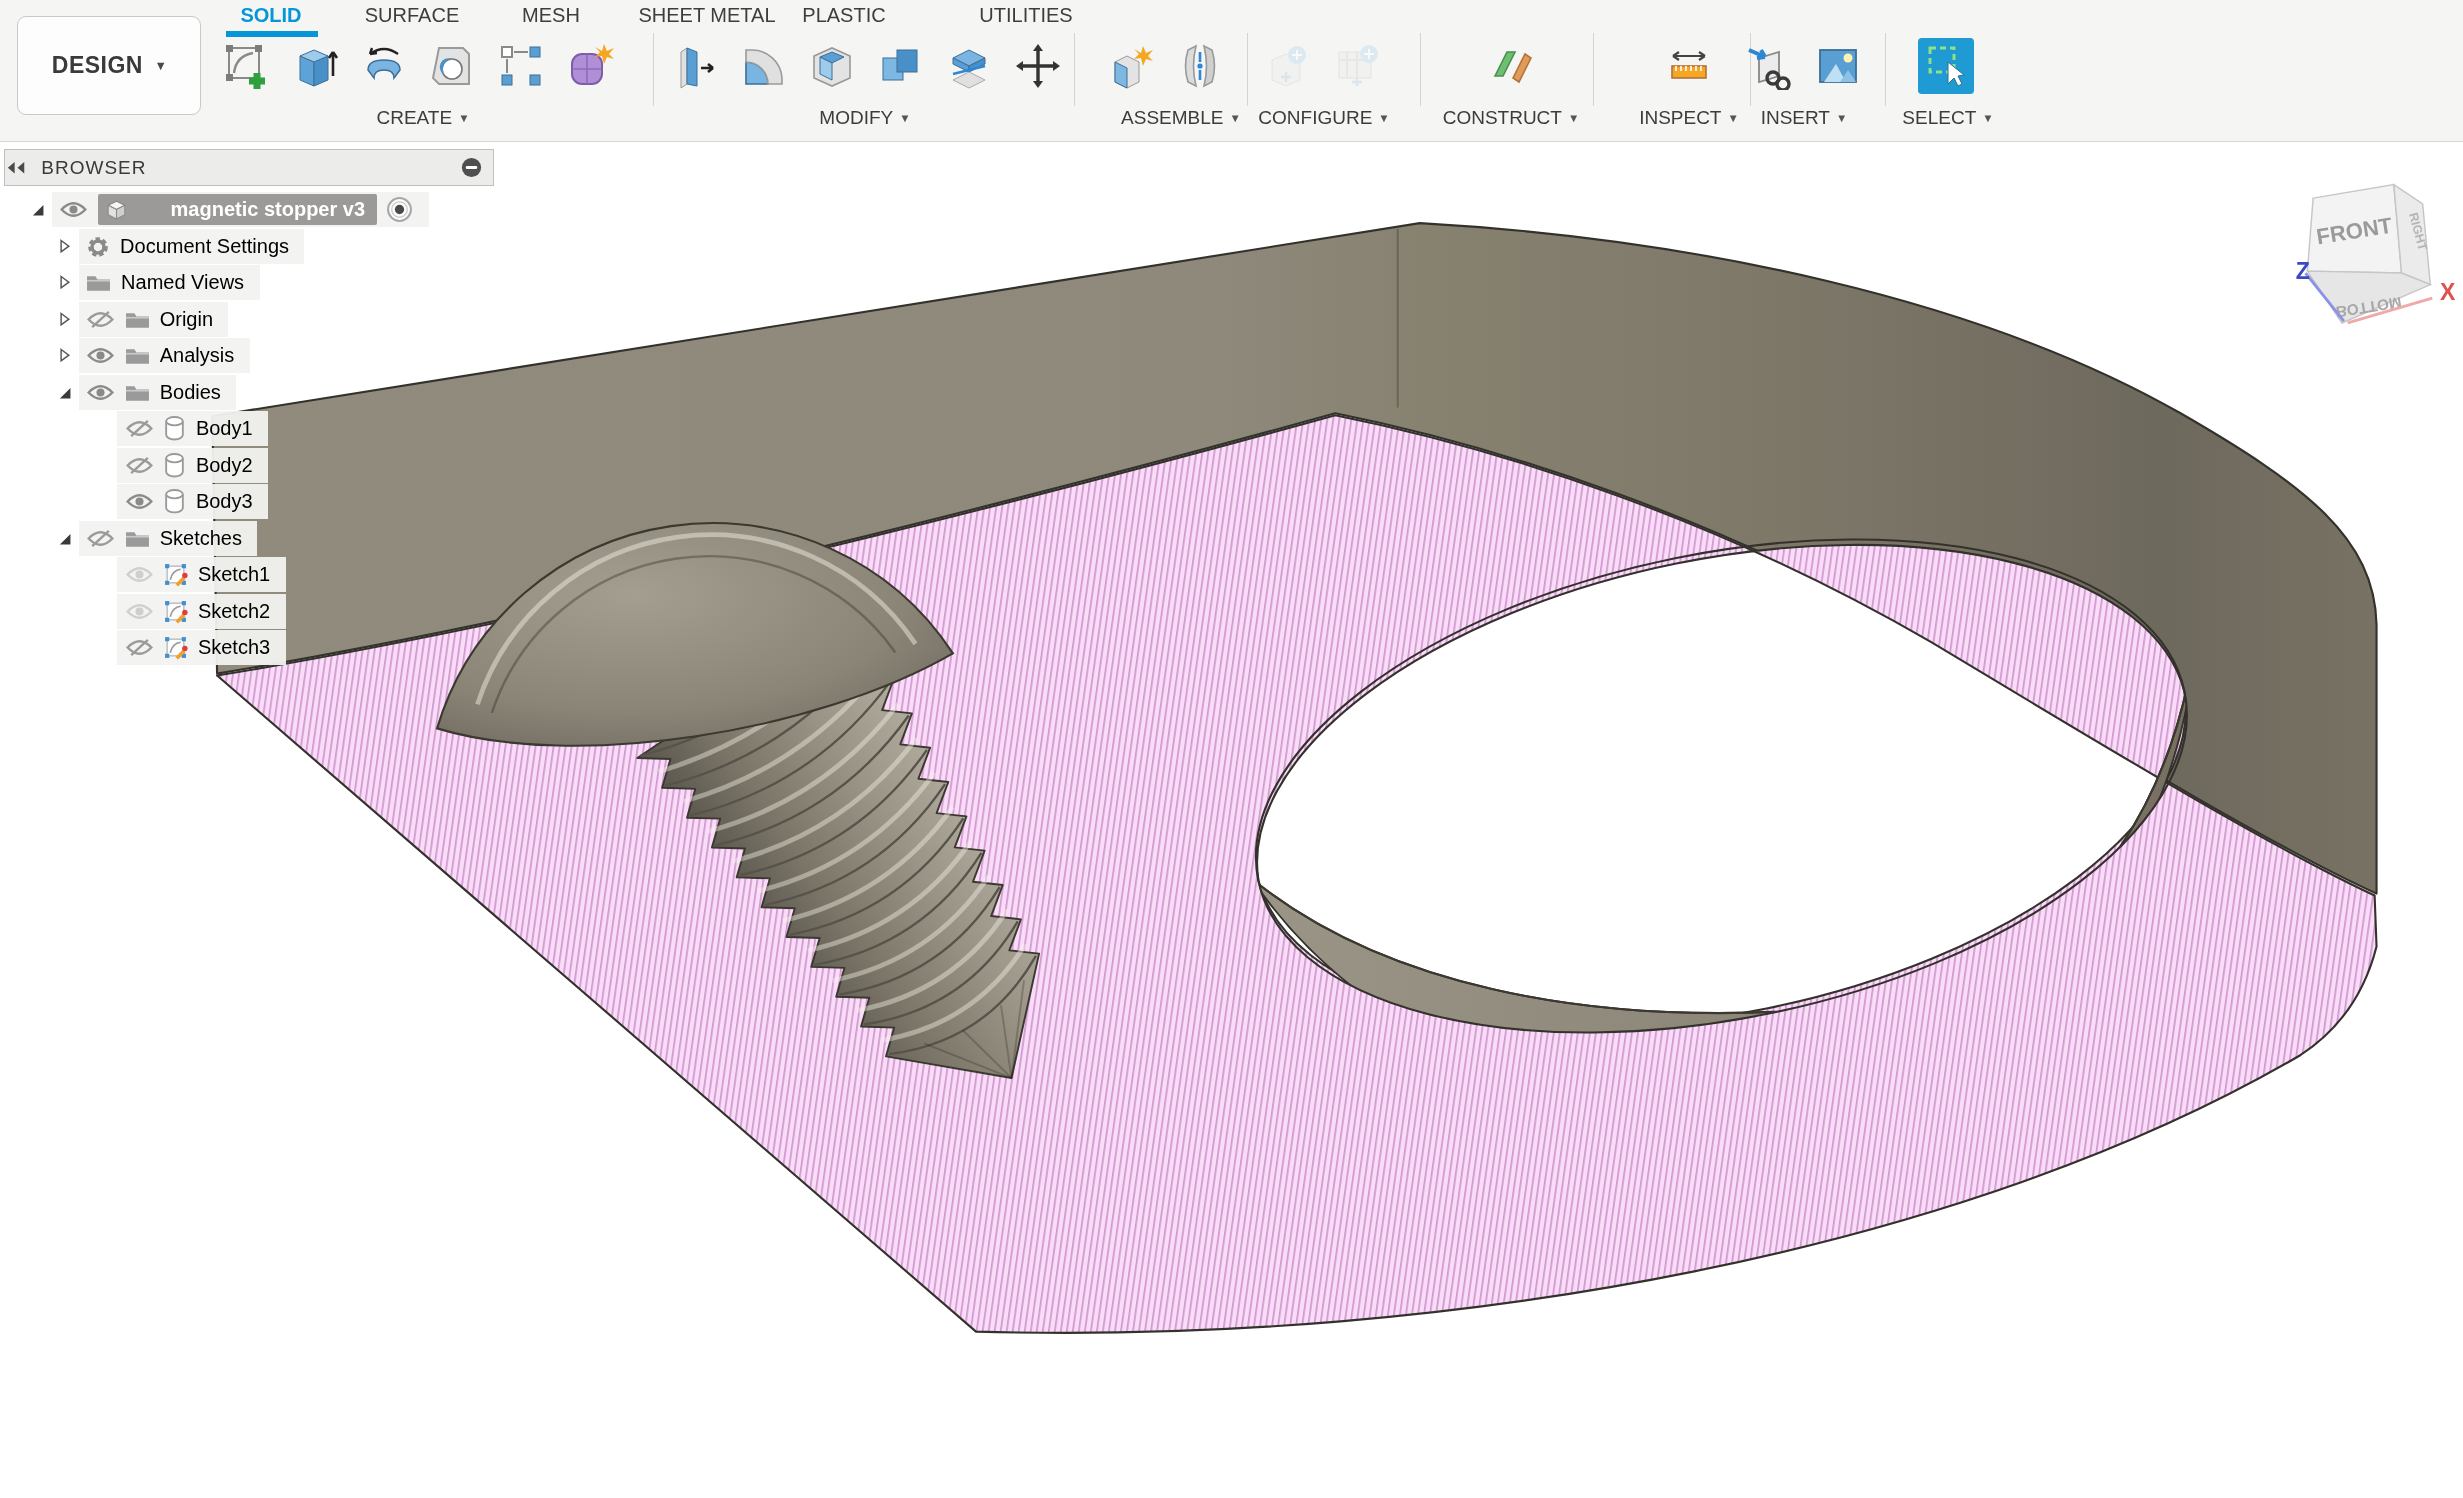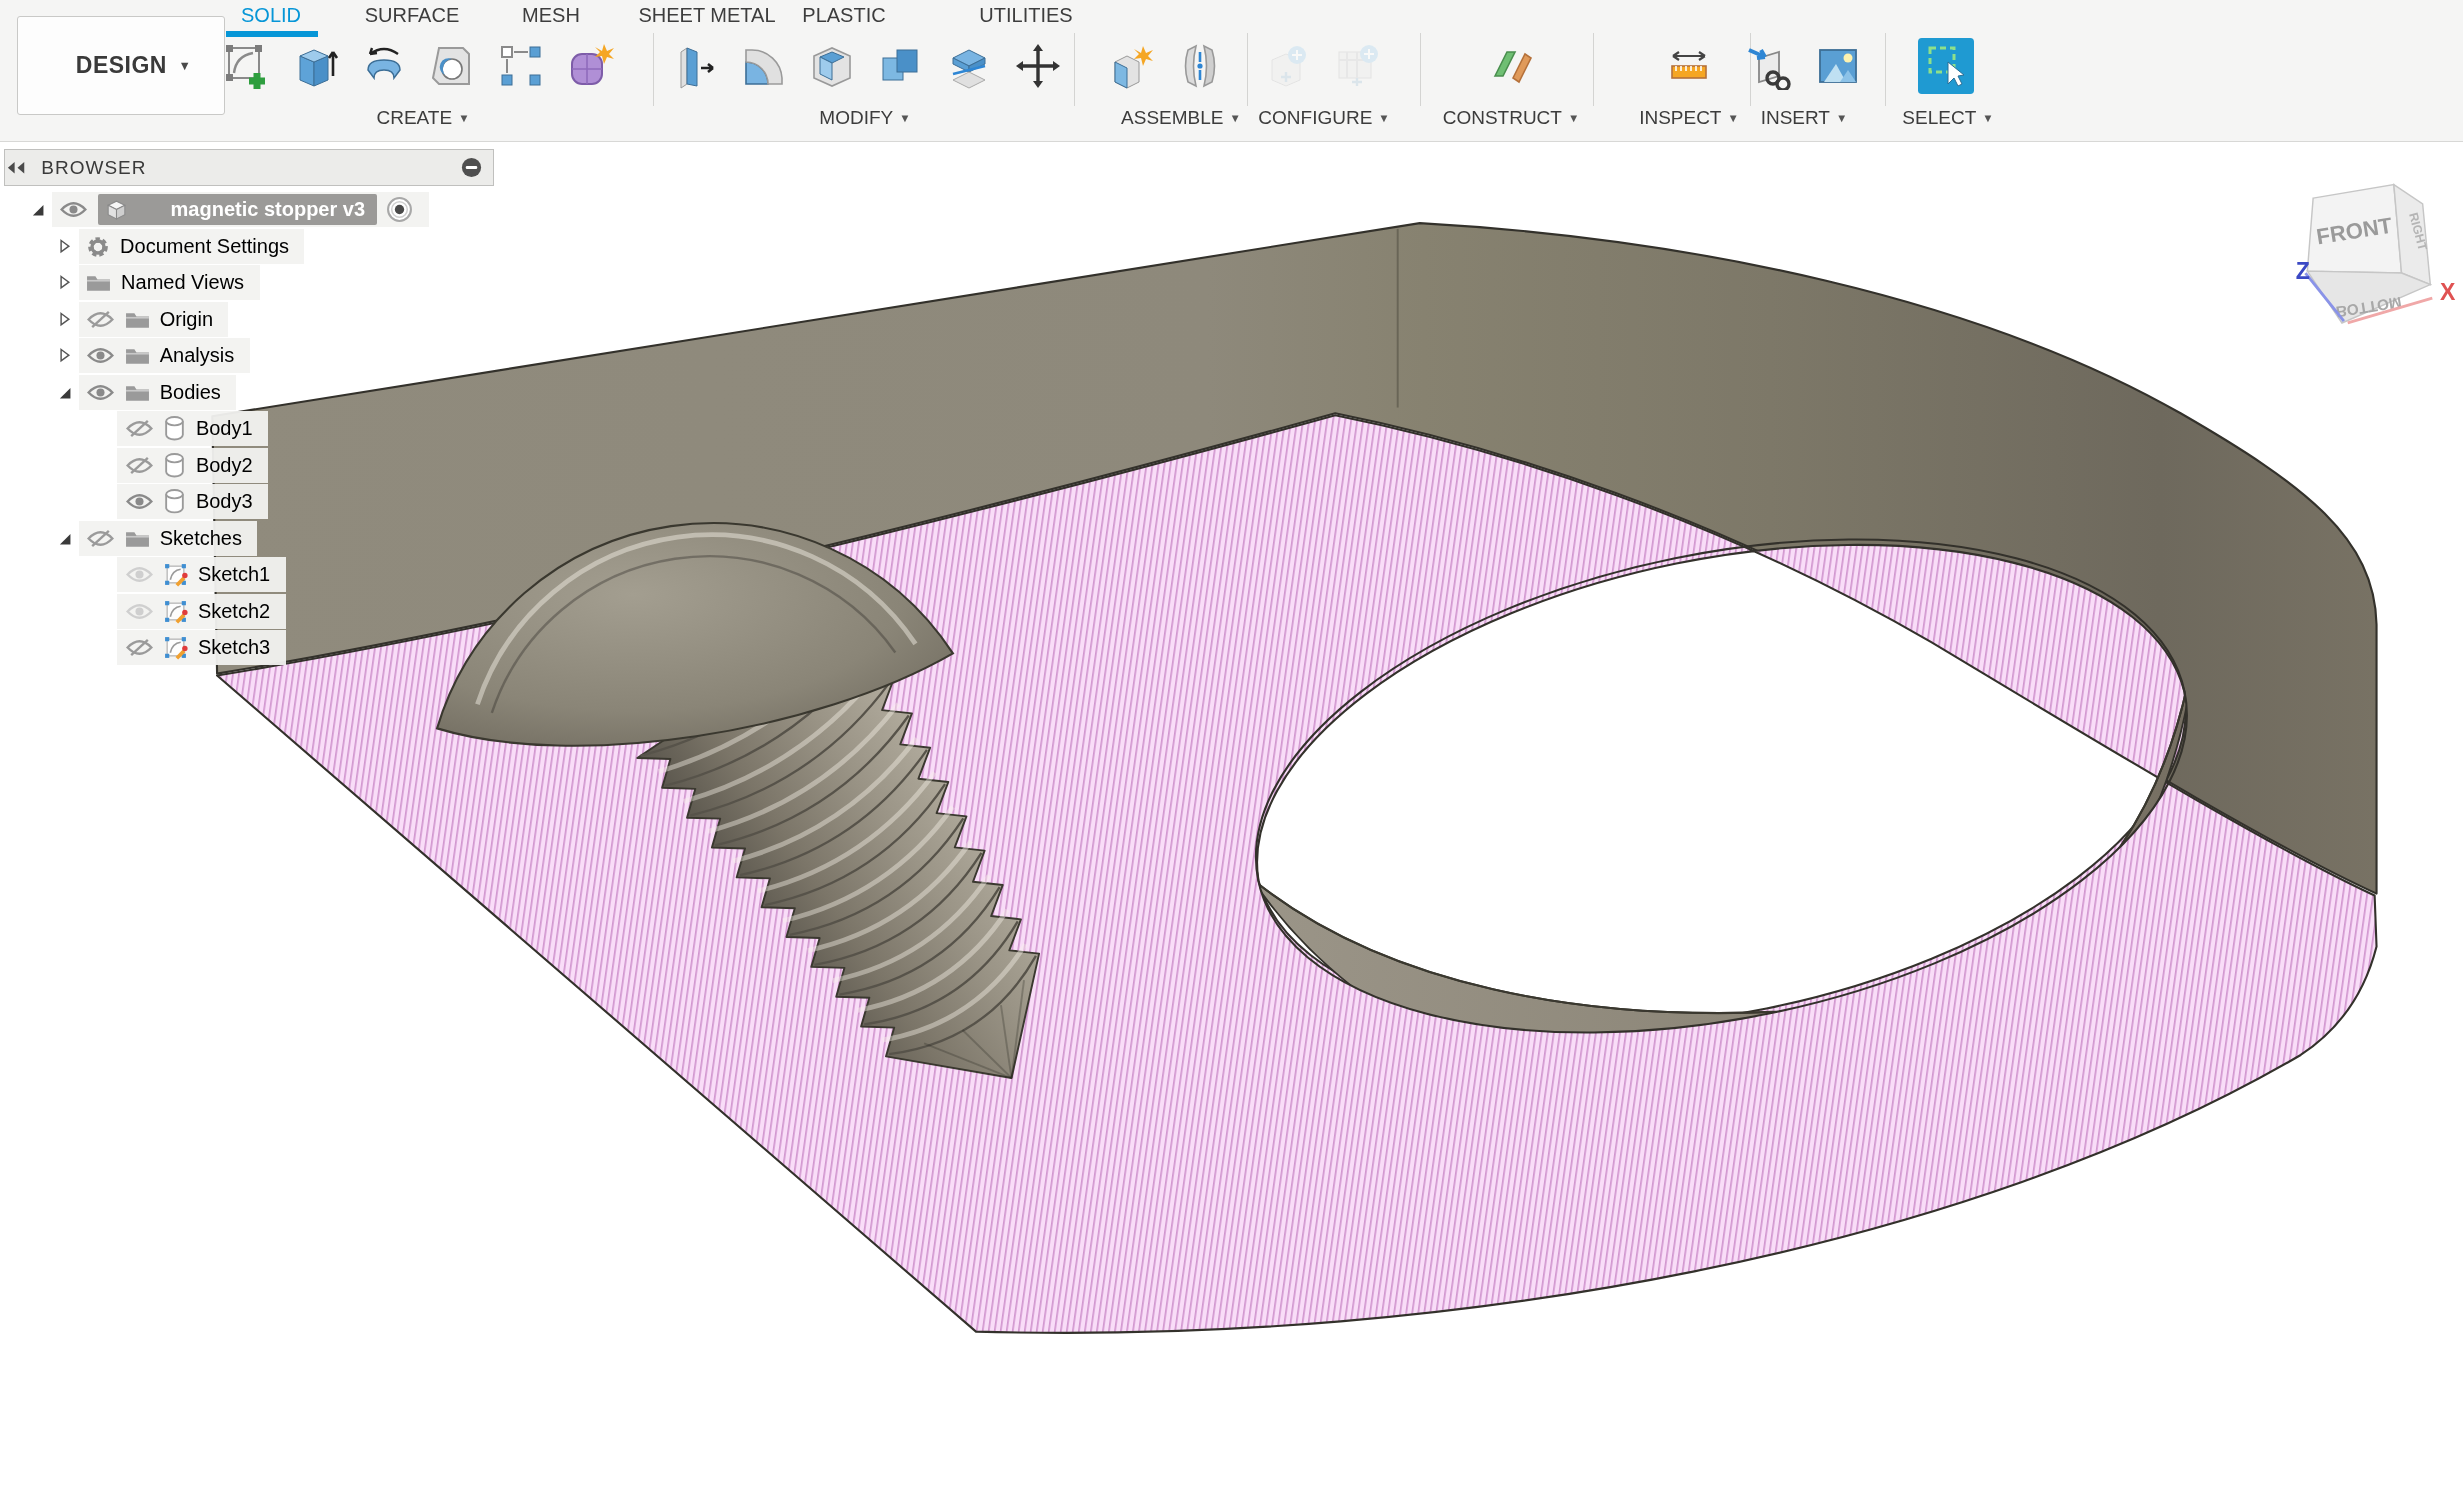--- a/index.html
+++ b/index.html
@@ -4,25 +4,25 @@
 <style>
   html,body{margin:0;padding:0;background:#fff;}
   body{width:2463px;height:1499px;overflow:hidden;font-family:"Liberation Sans",sans-serif;position:relative;}
   #stage{position:absolute;inset:0;width:2463px;height:1499px;}
 
   
   #viewport{position:absolute;inset:0;z-index:1;}
 
   
   #toolbar{position:absolute;left:0;top:0;width:2463px;height:141px;background:#f5f5f4;border-bottom:1px solid #d8d8d6;z-index:30;}
-  #design-btn{position:absolute;left:17.3px;top:16.3px;width:182px;height:97px;background:#fdfdfd;border:1.9px solid #c9c9c7;border-radius:3px;display:flex;align-items:center;justify-content:center;gap:11.5px;cursor:default;padding-left:24px;}
+  #design-btn{position:absolute;left:17.3px;top:16.3px;width:182px;height:97px;background:#fdfdfd;border:1.9px solid #c9c9c7;border-radius:9px;display:flex;align-items:center;justify-content:center;gap:11.5px;cursor:default;}
   #design-btn .lbl{font-size:23px;font-weight:bold;color:#3a3a3a;letter-spacing:0.5px;}
   #design-btn .caret{font-size:12.5px;color:#4a4a4a;}
   .tab{position:absolute;top:3.8px;transform:translateX(-50%);font-size:20px;color:#3d3d3d;white-space:nowrap;cursor:default;}
-  .tab.active{color:var(--accent,#0696d7);font-weight:normal;}
+  .tab.active{color:var(--accent,#0696d7);font-weight:bold;}
   #tab-underline{position:absolute;left:226px;top:31px;width:92px;height:5.8px;background:var(--accent,#0696d7);}
   .tsep{position:absolute;top:33px;height:73px;width:1px;background:#d4d4d2;}
   .tgroup{position:absolute;top:38px;display:flex;gap:12.5px;align-items:flex-start;}
   .tglabel{position:absolute;top:107px;transform:translateX(-50%);font-size:19px;color:#3c3c3c;white-space:nowrap;display:flex;gap:6px;align-items:center;cursor:default;}
   .tglabel .caret{font-size:11.5px;color:#555;}
   .ticon{width:56px;height:56px;display:flex;align-items:center;justify-content:center;border-radius:3.8px;}
   .ticon.dim{opacity:.45;}
   .ticon.sel{background:var(--select-highlight,#1f9ad2);}
   .ticon svg{display:block;}
 

